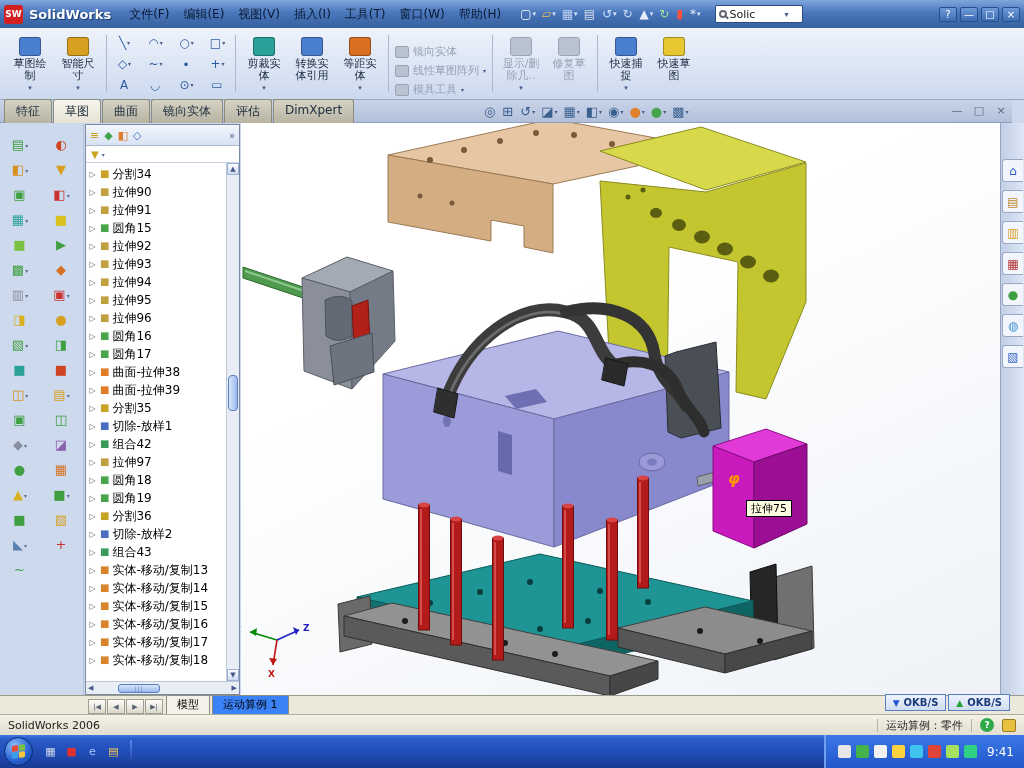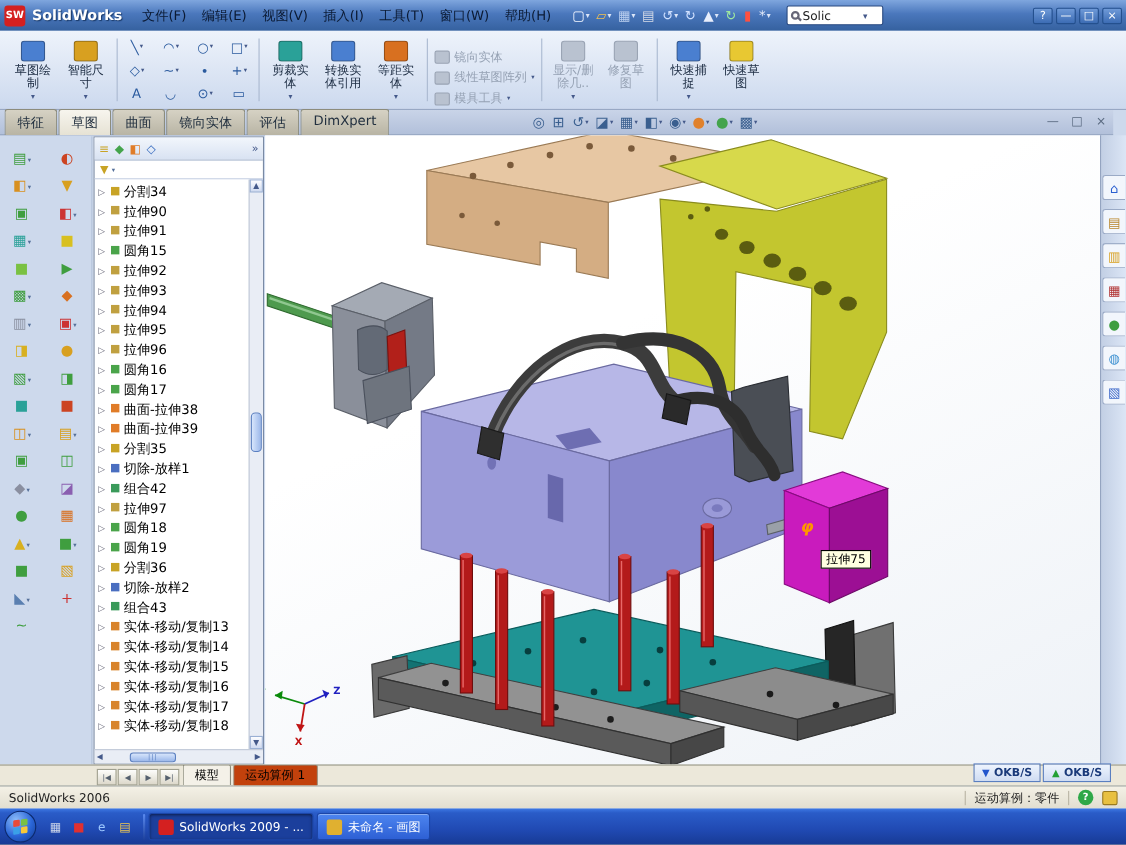--- a/index.html
+++ b/index.html
@@ -114,21 +114,21 @@
  background:linear-gradient(90deg,#c2cfe4,#dce6f6);border-left:1px solid #94a4c0;
  display:flex;flex-direction:column;align-items:center;padding-top:36px;gap:8px}
 .tp-ic{width:21px;height:23px;background:#f2f6fc;border:1px solid #9aaac6;border-right:0;
  border-radius:3px 0 0 3px;display:flex;align-items:center;justify-content:center;font-size:12px}
 
 
 .bottomtabs{position:absolute;left:0;right:0;top:695px;height:19px;background:#ece8da;
  border-top:1px solid #9a9a8a;display:flex;align-items:flex-end;padding-left:88px}
 .navbtn{width:18px;height:15px;font-size:7px;color:#55606e;display:flex;align-items:center;justify-content:center;
  background:linear-gradient(#fdfdfb,#dcd8ca);border:1px solid #a0a090;margin-right:1px;white-space:nowrap}
-.dtab{padding:1px 10px 2px;font-size:11px;border:1px solid #8c8c7c;border-bottom:0;background:#c2410c;
+.dtab{padding:1px 10px 2px;font-size:11px;border:1px solid #8c8c7c;border-bottom:0;background:#3b82f6;
  margin-left:2px;border-radius:2px 2px 0 0;white-space:nowrap}
 .dtab.active{background:#f4f1e8}
 
 
 .netmon{position:absolute;right:14px;top:694px;display:flex;gap:2px;z-index:6}
 .netbox{display:flex;align-items:center;gap:4px;background:linear-gradient(#eef4fe,#cfdcf2);
  border:1px solid #5a7fc0;height:17px;padding:0 7px;font-size:10px;color:#1a3a7a;font-weight:bold}
 .net-down{color:#2255cc;font-size:9px}
 .net-up{color:#22a033;font-size:9px}
 
@@ -1003,26 +1003,29 @@
         </div>
     </div>
     <div class="ql">
 
     <span class="ql-ic" style="color: rgb(207, 216, 234);">▦</span>
         <span class="ql-ic" style="color: rgb(224, 48, 48);">■</span>
         <span class="ql-ic" style="color: rgb(156, 200, 255);">e</span>
         <span class="ql-ic" style="color: rgb(240, 200, 80);">▤</span>
       </div>
     <div class="tb-div"></div>
-    <div style="display:flex">
-
-    <div class="tbtn active">
-        <span class="ticon" style="background: rgb(212, 32, 32);"></span>
-        <span class="tbl">SolidWorks 2009 - ...</span>
-      </div>
-        <div class="tbtn">
-        <span class="ticon" style="background: rgb(224, 176, 48);"></span>
-        <span class="tbl">未命名 - 画图</span>
-      </div>
-      </div>
+    <div class="tray">
+      <span style="display:flex;gap:5px;align-items:center">
+
+      <span class="tray-ic" style="background: rgb(232, 232, 232);"></span>
+          <span class="tray-ic" style="background: rgb(67, 179, 74);"></span>
+          <span class="tray-ic" style="background: rgb(242, 242, 242);"></span>
+          <span class="tray-ic" style="background: rgb(255, 210, 62);"></span>
+          <span class="tray-ic" style="background: rgb(63, 196, 240);"></span>
+          <span class="tray-ic" style="background: rgb(224, 68, 56);"></span>
+          <span class="tray-ic" style="background: rgb(168, 224, 96);"></span>
+          <span class="tray-ic" style="background: rgb(47, 210, 132);"></span>
+        </span>
+      <span class="clock">9:41</span>
+    </div>
   </div>
 
 </div>
 
 </body></html>

